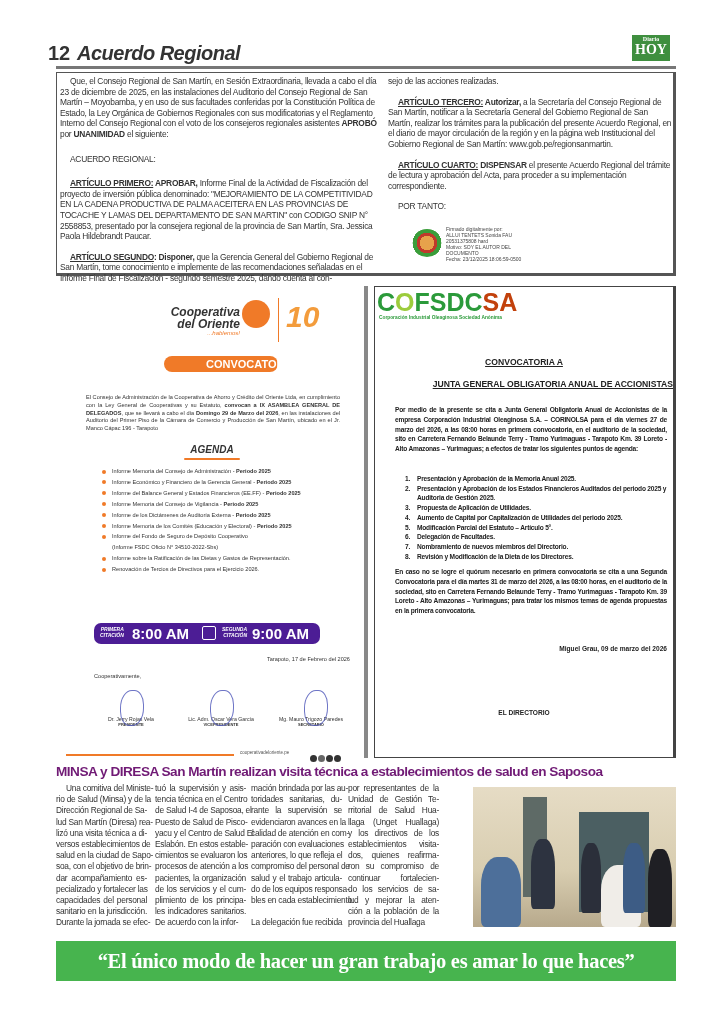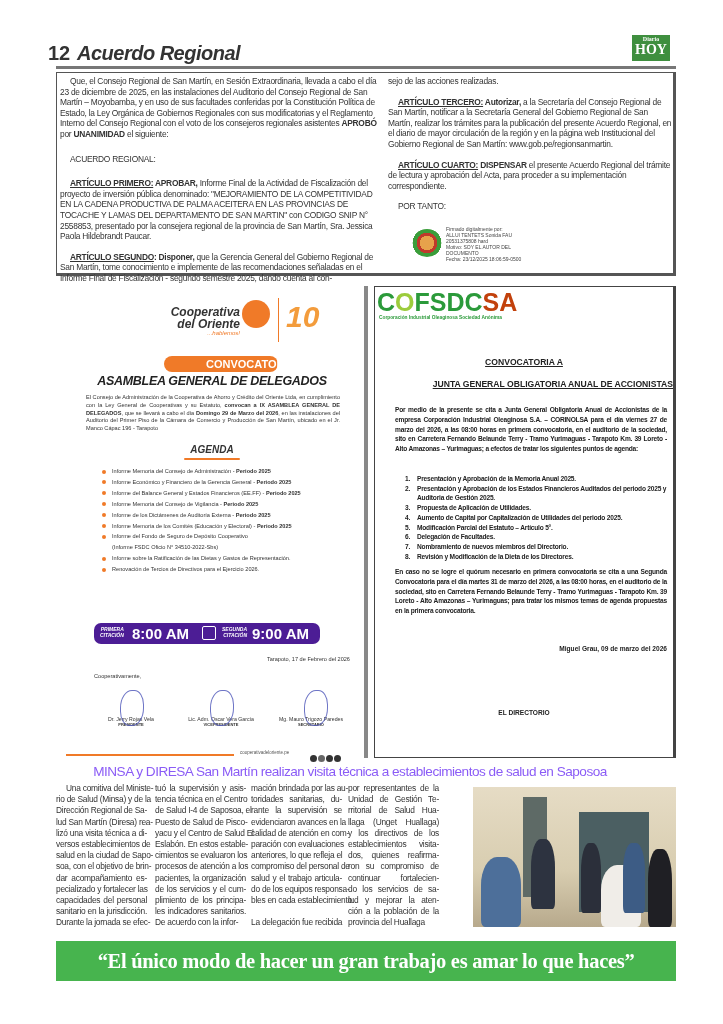--- a/index.html
+++ b/index.html
@@ -77,21 +77,21 @@
   .cori-body { position: absolute; left: 20px; width: 272px; font-size: 6.6px; line-height: 9.8px; text-align: justify; color: #222; font-weight: bold; letter-spacing: -0.2px; }
   .cori-body.p1 { top: 118px; }
   .cori-list { position: absolute; left: 30px; top: 187px; width: 262px; list-style: none; }
   .cori-list li { font-size: 6.6px; line-height: 9.7px; color: #222; font-weight: bold; position: relative; padding-left: 12px; letter-spacing: -0.2px; }
   .cori-list li .num { position: absolute; left: 0; }
   .cori-body.p2 { top: 280px; }
   .cori-date { position: absolute; right: 6px; top: 358px; font-size: 6.6px; font-weight: bold; color: #222; }
   .cori-dir { position: absolute; left: 0; top: 422px; width: 298px; text-align: center; font-size: 6.6px; font-weight: bold; color: #222; }
 
   
-  .news-title { position: absolute; left: 56px; top: 764px; width: 620px; text-align: center; font-size: 13.6px; font-weight: normal; color: #8b5cf6; letter-spacing: -0.5px; padding-right: 32px; }
+  .news-title { position: absolute; left: 56px; top: 764px; width: 620px; text-align: left; font-size: 13.6px; font-weight: bold; color: #701a75; letter-spacing: -0.5px; padding-right: 32px; }
   .news-cols { position: absolute; left: 56px; top: 783px; }
   .ncol { position: absolute; top: 0; width: 91px; font-size: 8.4px; line-height: 11.2px; color: #333; text-align: justify; letter-spacing: -0.25px; }
   .ncol span { display: block; white-space: nowrap; text-align-last: justify; }
   .photo { position: absolute; left: 473px; top: 787px; width: 203px; height: 140px; overflow: hidden; background: #d9cfb6; }
   .photo .wall { position: absolute; left: 0; top: 0; width: 100%; height: 100%; background: linear-gradient(180deg, #e6dcc5 0%, #d8cdb0 60%, #b7a98c 100%); }
   .photo .door { position: absolute; left: 106px; top: 25px; width: 70px; height: 100px; background: #4b5f62; }
   .photo .door2 { position: absolute; left: 50px; top: 10px; width: 24px; height: 100px; background: #5e6a66; }
   .photo .p { position: absolute; border-radius: 40% 40% 10% 10%; }
 
   
@@ -139,21 +139,20 @@
 <div class="ad ad1">
   <div class="coop-logo">
     <div class="n1">Cooperativa</div>
     <div class="n1">del Oriente</div>
     <div class="n2">...hablemos!</div>
   </div>
   <div class="bubble"></div>
   <div class="vbar"></div>
   <div class="ten">10</div>
   <div class="conv-pill">CONVOCATORIA</div>
-  <div class="asamblea">ASAMBLEA GENERAL DE DELEGADOS</div>
   <p class="coop-body"><span>El Consejo de Administración de la Cooperativa de Ahorro y Crédito del Oriente Ltda, en cumplimiento con la Ley General de Cooperativas y su Estatuto, </span><b>convocan a IX ASAMBLEA GENERAL DE DELEGADOS</b><span>, que se llevará a cabo el día </span><b>Domingo 29 de Marzo del 2026</b><span>, en las instalaciones del Auditorio del Primer Piso de la Cámara de Comercio y Producción de San Martín, ubicado en el Jr. Manco Cápac 196 - Tarapoto</span></p>
   <div class="agenda-t">AGENDA</div>
   <div class="agenda-line"></div>
   <ul class="agenda-list" id="coop-agenda">
       <li><span class="dot"></span><span>Informe Memoria del Consejo de Administración - </span><b>Periodo 2025</b></li>
       <li><span class="dot"></span><span>Informe Económico y Financiero de la Gerencia General - </span><b>Periodo 2025</b></li>
       <li><span class="dot"></span><span>Informe del Balance General y Estados Financieros (EE.FF) - </span><b>Periodo 2025</b></li>
       <li><span class="dot"></span><span>Informe Memoria del Consejo de Vigilancia - </span><b>Periodo 2025</b></li>
       <li><span class="dot"></span><span>Informe de los Dictámenes de Auditoría Externa - </span><b>Periodo 2025</b></li>
       <li><span class="dot"></span><span>Informe Memoria de los Comités (Educación y Electoral) - </span><b>Periodo 2025</b></li>

